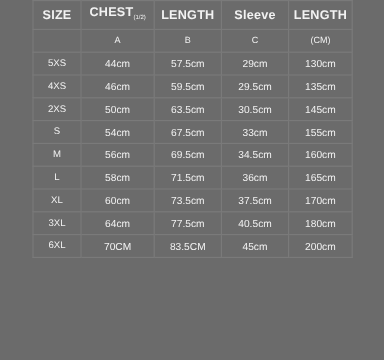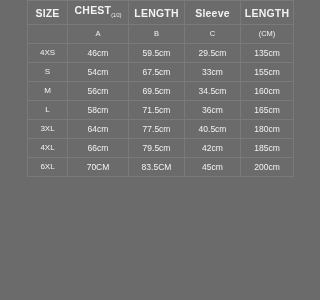--- a/index.html
+++ b/index.html
@@ -98,26 +98,40 @@
       <td class="sleeve-head">Sleeve</td>
       <td>LENGTH</td>
     </tr>
     <tr class="sub-row">
       <td></td>
       <td>A</td>
       <td>B</td>
       <td>C</td>
       <td>(CM)</td>
     </tr>
+  <tr class="data-row">
+        <td class="size-cell">5XS</td>
+        <td>44cm</td>
+        <td>57.5cm</td>
+        <td>29cm</td>
+        <td>130cm</td>
+      </tr>
       <tr class="data-row">
         <td class="size-cell">4XS</td>
         <td>46cm</td>
         <td>59.5cm</td>
         <td>29.5cm</td>
         <td>135cm</td>
+      </tr>
+      <tr class="data-row">
+        <td class="size-cell">2XS</td>
+        <td>50cm</td>
+        <td>63.5cm</td>
+        <td>30.5cm</td>
+        <td>145cm</td>
       </tr>
       <tr class="data-row">
         <td class="size-cell">S</td>
         <td>54cm</td>
         <td>67.5cm</td>
         <td>33cm</td>
         <td>155cm</td>
       </tr>
       <tr class="data-row">
         <td class="size-cell">M</td>
@@ -127,32 +141,32 @@
         <td>160cm</td>
       </tr>
       <tr class="data-row">
         <td class="size-cell">L</td>
         <td>58cm</td>
         <td>71.5cm</td>
         <td>36cm</td>
         <td>165cm</td>
       </tr>
       <tr class="data-row">
+        <td class="size-cell">XL</td>
+        <td>60cm</td>
+        <td>73.5cm</td>
+        <td>37.5cm</td>
+        <td>170cm</td>
+      </tr>
+      <tr class="data-row">
         <td class="size-cell">3XL</td>
         <td>64cm</td>
         <td>77.5cm</td>
         <td>40.5cm</td>
         <td>180cm</td>
-      </tr>
-      <tr class="data-row">
-        <td class="size-cell">4XL</td>
-        <td>66cm</td>
-        <td>79.5cm</td>
-        <td>42cm</td>
-        <td>185cm</td>
       </tr>
       <tr class="data-row">
         <td class="size-cell">6XL</td>
         <td>70CM</td>
         <td>83.5CM</td>
         <td>45cm</td>
         <td>200cm</td>
       </tr>
     </tbody>
 </table>

